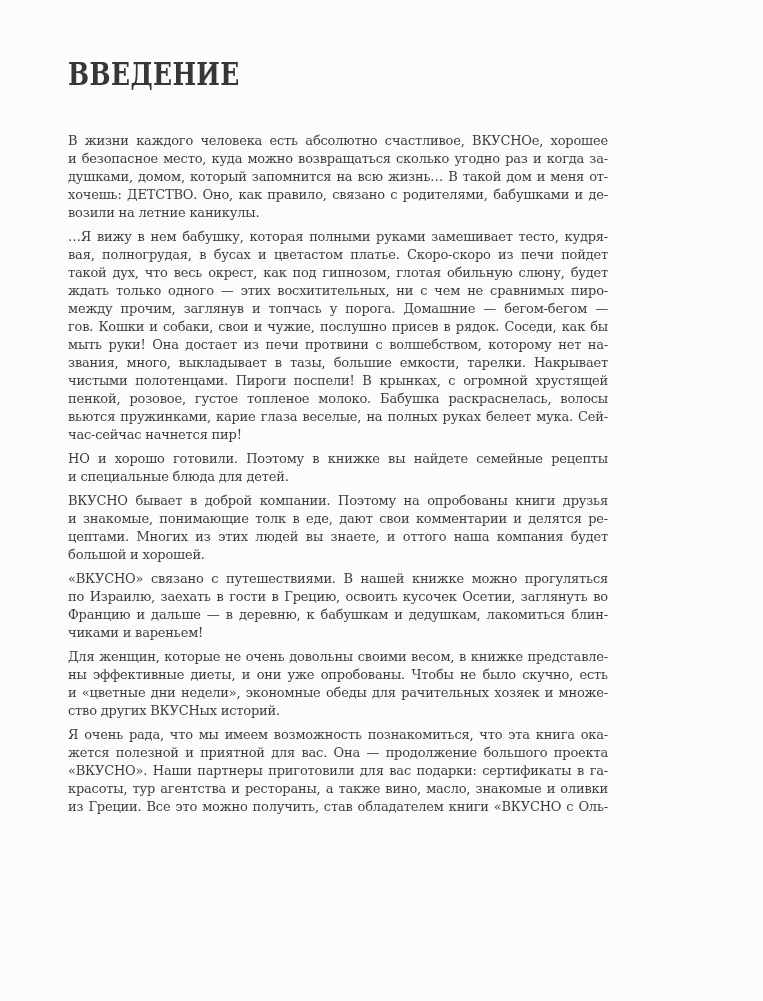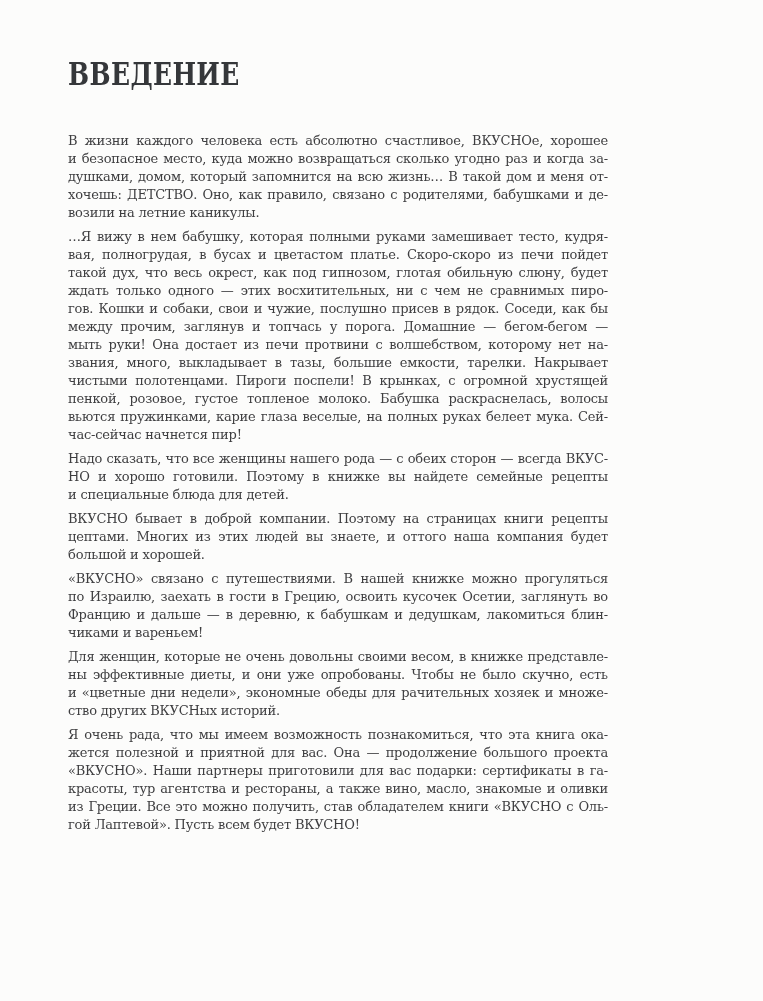--- a/index.html
+++ b/index.html
@@ -59,36 +59,36 @@
           <div class="line">и безопасное место, куда можно возвращаться сколько угодно раз и когда за-</div>
           <div class="line">душками, домом, который запомнится на всю жизнь… В такой дом и меня от-</div>
           <div class="line">хочешь: ДЕТСТВО. Оно, как правило, связано с родителями, бабушками и де-</div>
           <div class="line last">возили на летние каникулы.</div>
         </div>
         <div class="para">
           <div class="line">…Я вижу в нем бабушку, которая полными руками замешивает тесто, кудря-</div>
           <div class="line">вая, полногрудая, в бусах и цветастом платье. Скоро-скоро из печи пойдет</div>
           <div class="line">такой дух, что весь окрест, как под гипнозом, глотая обильную слюну, будет</div>
           <div class="line">ждать только одного — этих восхитительных, ни с чем не сравнимых пиро-</div>
+          <div class="line">между прочим, заглянув и топчась у порога. Домашние — бегом-бегом —</div>
           <div class="line">гов. Кошки и собаки, свои и чужие, послушно присев в рядок. Соседи, как бы</div>
-          <div class="line">между прочим, заглянув и топчась у порога. Домашние — бегом-бегом —</div>
           <div class="line">мыть руки! Она достает из печи протвини с волшебством, которому нет на-</div>
           <div class="line">звания, много, выкладывает в тазы, большие емкости, тарелки. Накрывает</div>
           <div class="line">чистыми полотенцами. Пироги поспели! В крынках, с огромной хрустящей</div>
           <div class="line">пенкой, розовое, густое топленое молоко. Бабушка раскраснелась, волосы</div>
           <div class="line">вьются пружинками, карие глаза веселые, на полных руках белеет мука. Сей-</div>
           <div class="line last">час-сейчас начнется пир!</div>
         </div>
         <div class="para">
-          <div class="line">Надо сказать, что все женщины нашего рода — с обеих сторон — всегда ВКУС-</div>
           <div class="line">НО и хорошо готовили. Поэтому в книжке вы найдете семейные рецепты</div>
           <div class="line last">и специальные блюда для детей.</div>
         </div>
         <div class="para">
-          <div class="line">ВКУСНО бывает в доброй компании. Поэтому на страницах книги рецепты</div>
+          <div class="line">ВКУСНО бывает в доброй компании. Поэтому на опробованы книги друзья</div>
+          <div class="line">и знакомые, понимающие толк в еде, дают свои комментарии и делятся ре-</div>
           <div class="line">цептами. Многих из этих людей вы знаете, и оттого наша компания будет</div>
           <div class="line last">большой и хорошей.</div>
         </div>
         <div class="para">
           <div class="line">«ВКУСНО» связано с путешествиями. В нашей книжке можно прогуляться</div>
           <div class="line">по Израилю, заехать в гости в Грецию, освоить кусочек Осетии, заглянуть во</div>
           <div class="line">Францию и дальше — в деревню, к бабушкам и дедушкам, лакомиться блин-</div>
           <div class="line last">чиками и вареньем!</div>
         </div>
         <div class="para">
@@ -96,17 +96,16 @@
           <div class="line">ны эффективные диеты, и они уже опробованы. Чтобы не было скучно, есть</div>
           <div class="line">и «цветные дни недели», экономные обеды для рачительных хозяек и множе-</div>
           <div class="line last">ство других ВКУСНых историй.</div>
         </div>
         <div class="para">
           <div class="line">Я очень рада, что мы имеем возможность познакомиться, что эта книга ока-</div>
           <div class="line">жется полезной и приятной для вас. Она — продолжение большого проекта</div>
           <div class="line">«ВКУСНО». Наши партнеры приготовили для вас подарки: сертификаты в га-</div>
           <div class="line">красоты, тур агентства и рестораны, а также вино, масло, знакомые и оливки</div>
           <div class="line">из Греции. Все это можно получить, став обладателем книги «ВКУСНО с Оль-</div>
-          <div class="line last">гой Лаптевой». Пусть всем будет ВКУСНО!</div>
         </div>
       </div>
   </div>
 </div>
 
 </body></html>

